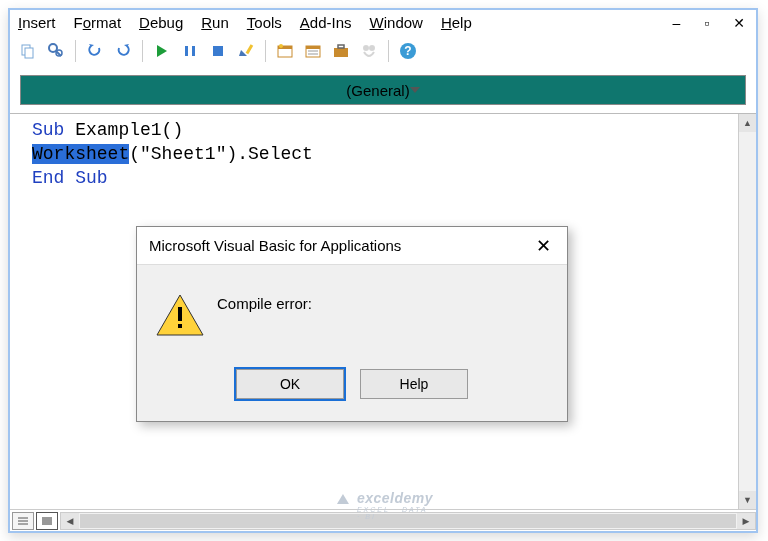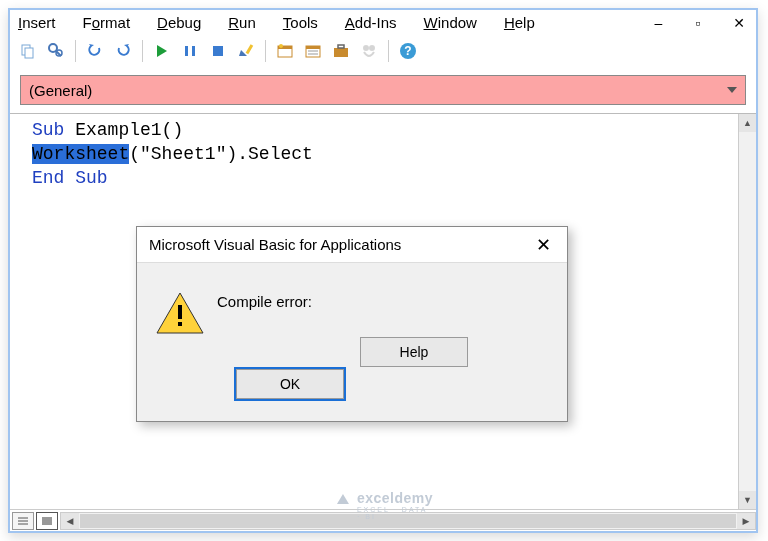--- a/index.html
+++ b/index.html
@@ -21,21 +21,21 @@
     border: 2px solid #a0c4f0;
     box-shadow: 0 4px 12px rgba(0,0,0,.15);
     position: relative;
     display: flex;
     flex-direction: column;
   }
   .menubar {
     display: flex;
     align-items: center;
     padding: 4px 8px;
-    gap: 27px;
+    gap: 18px;
     font-size: 15px;
     color: #000;
   }
   .menubar .item { cursor: default; }
   .menubar .item u { text-decoration: underline; }
   .menubar .spacer { flex: 1; }
   .menubar .wctrl {
     font-family: Arial, sans-serif;
     font-size: 14px;
     padding: 0 3px;
@@ -59,25 +59,25 @@
     margin: 0 3px;
   }
   .drop-row {
     display: flex;
     gap: 14px;
     padding: 8px 10px;
   }
   .drop {
     flex: 1;
     border: 1px solid #888;
-    background: #fca5a5;
+    background: #0f766e;
     height: 30px;
     display: flex;
     align-items: center;
-    justify-content: space-between;
+    justify-content: center;
     padding: 0 8px;
     font-size: 15px;
   }
   .drop .chev {
     width: 0; height: 0;
     border-left: 5px solid transparent;
     border-right: 5px solid transparent;
     border-top: 6px solid #555;
   }
   .code-area {
@@ -197,35 +197,35 @@
     width: 108px; height: 30px;
     background: #e8e8e8;
     border: 1px solid #9a9a9a;
     display: inline-flex;
     align-items: center; justify-content: center;
     font-size: 14px;
     cursor: default;
   }
   .dlg-btn.primary {
     outline: 2px solid #1a6fd6;
-    margin-top: 32px;
   }
   .watermark {
     position: absolute;
     left: 50%; top: 490px;
     transform: translateX(-50%);
     font-size: 14px;
     color: #c2cbd6;
     letter-spacing: .5px;
     font-weight: 600;
     display: flex;
     align-items: center;
     gap: 6px;
     z-index: 5;
     pointer-events: none;
+    font-style: italic;
   }
   .watermark .sub {
     position: absolute;
     top: 16px; left: 22px;
     font-size: 7px;
     font-weight: 400;
     letter-spacing: 2px;
   }
 </style>
 </head>

